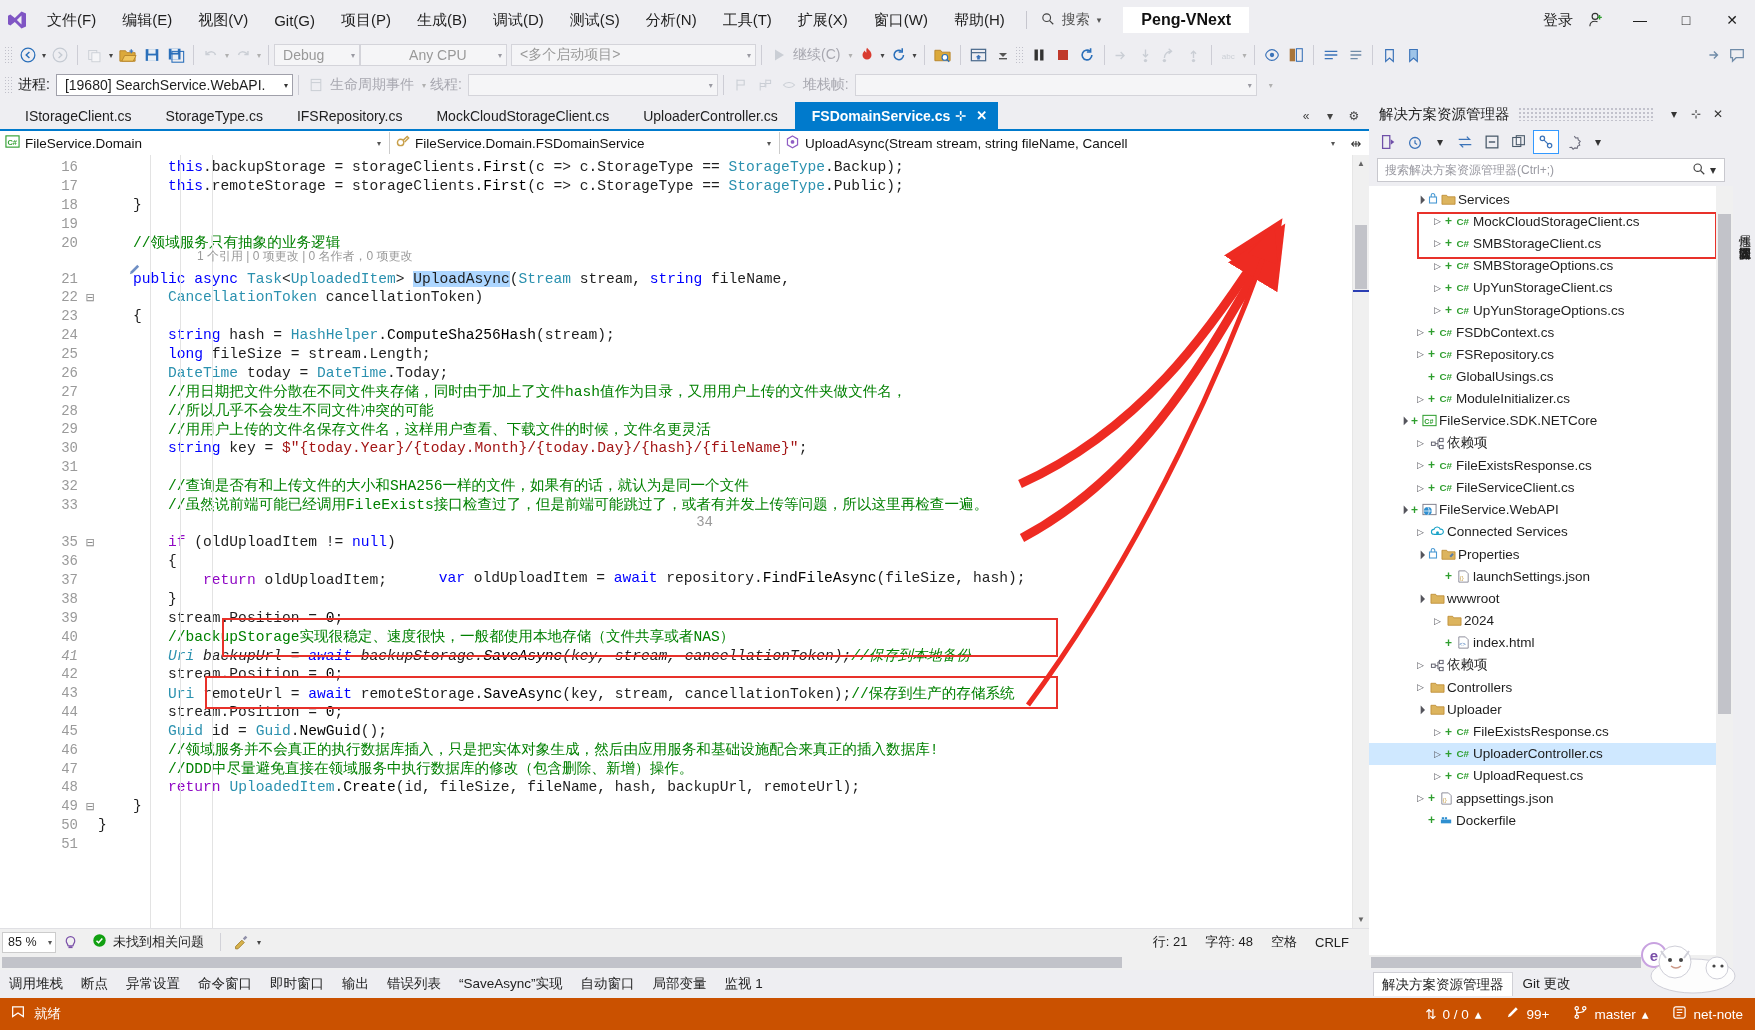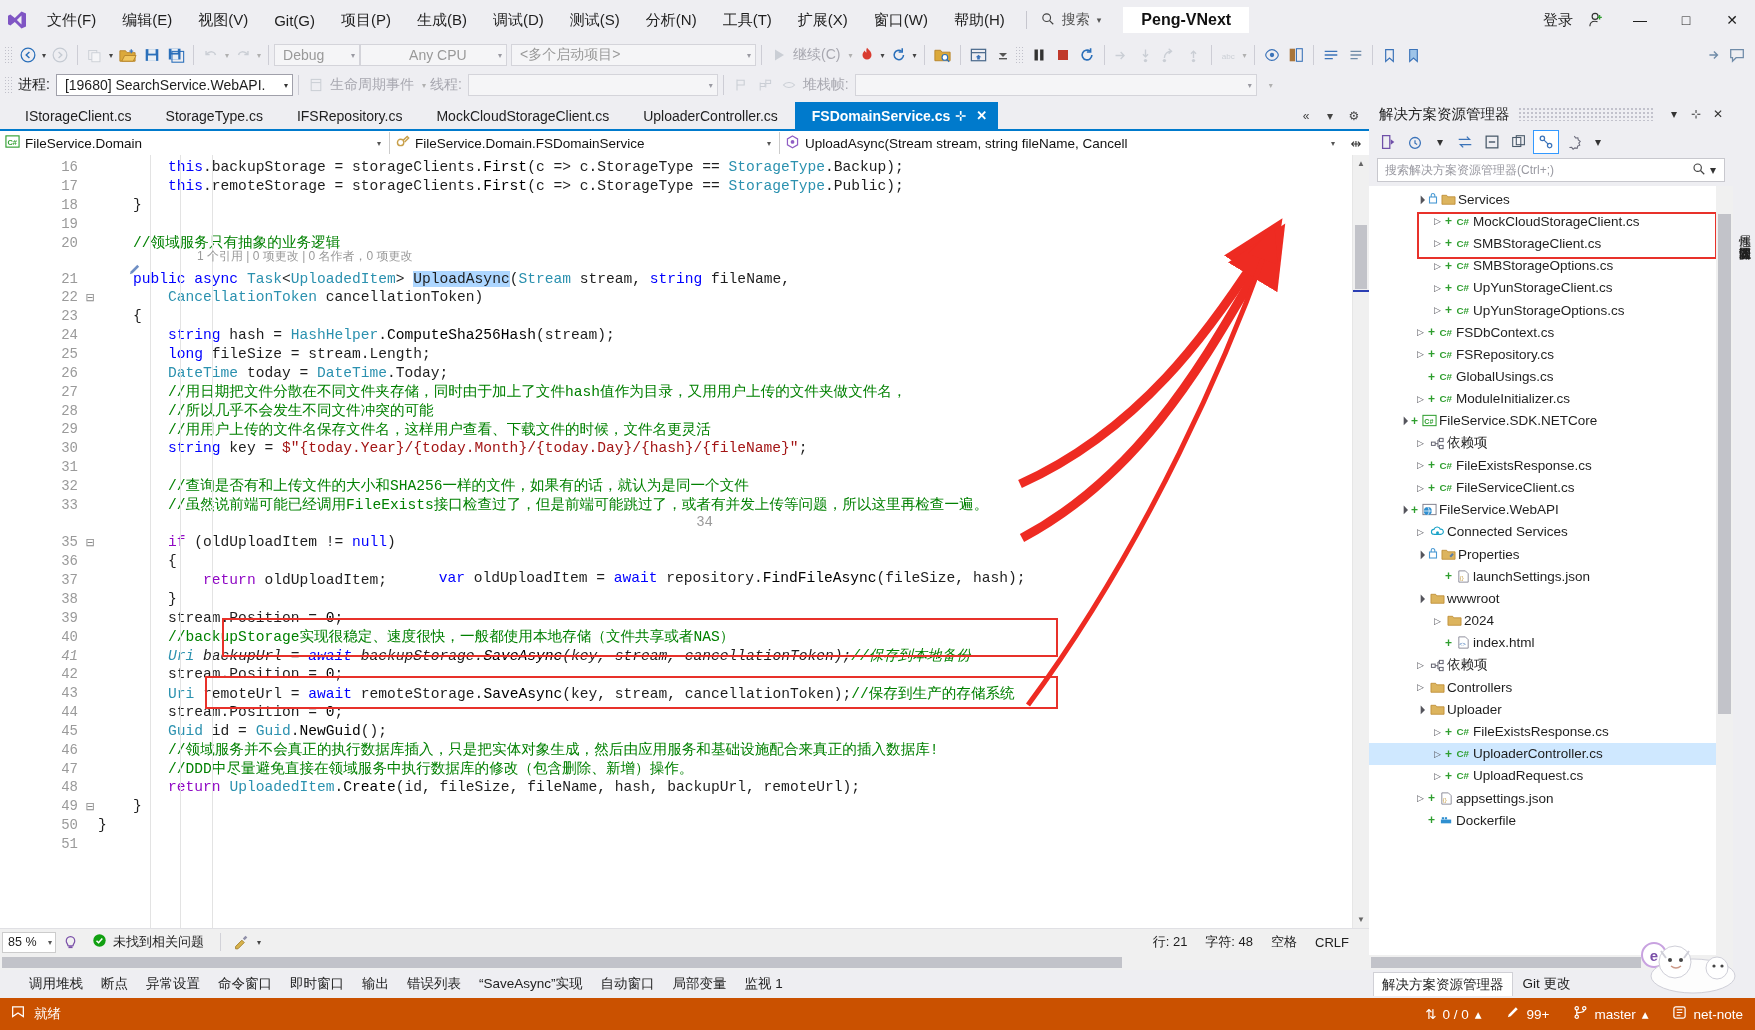--- a/index.html
+++ b/index.html
@@ -95,21 +95,21 @@
   .ed-status { height:27px; background:#f0f0f0; display:flex; align-items:center; border-top:1px solid #e0e0e4; flex:0 0 27px; gap:2px; padding-left:2px;}
   .zoombox { width:54px; height:21px; border:1px solid #ccc; background:#fff; display:flex; align-items:center; justify-content:space-between;
              padding:0 3px 0 5px; font-size:12.5px; }
   .zoombox .zc { font-size:8px; color:#555; }
   .es-item { display:flex; align-items:center; gap:6px; padding:0 8px; font-size:13px; color:#1e1e1e; white-space:nowrap; }
   .es-sep { width:1px; height:18px; background:#d2d2d8; margin:0 6px; }
   .hsbar { height:15px; background:#f0f0f0; position:relative; flex:0 0 15px; }
   .hsthumb { position:absolute; top:2px; bottom:2px; background:#c2c3c9; }
 
   
-  .bottom-tabs { height:28px; background:#eeeef2; display:flex; align-items:center; gap:0; flex:0 0 28px; padding-left:20px; }
+  .bottom-tabs { height:28px; background:#eeeef2; display:flex; align-items:center; gap:0; flex:0 0 28px; padding-left:0; }
   .btab { padding:0 9px; height:24px; display:flex; align-items:center; font-size:13.5px; color:#1e1e1e; white-space:nowrap;}
 
   
   .right-col { width:364px; flex:0 0 364px; display:flex; flex-direction:column; background:#eeeef2; min-height:0;}
   .rp-header { height:28px; display:flex; align-items:center; padding:0 4px 0 10px; flex:0 0 28px; }
   .rp-title { font-size:14.5px; color:#1e1e1e; white-space:nowrap; }
   .rp-grip { flex:1; height:14px; margin:0 8px; background-image:radial-gradient(#c2c2cc 40%, transparent 41%); background-size:4px 4px; }
   .rp-btn { width:22px; height:22px; display:flex; align-items:center; justify-content:center; color:#333; font-size:12px;}
   .rp-toolbar { height:28px; display:flex; align-items:center; gap:1px; padding-left:6px; flex:0 0 28px;}
   .rtb { width:26px; height:24px; display:flex; align-items:center; justify-content:center; }

